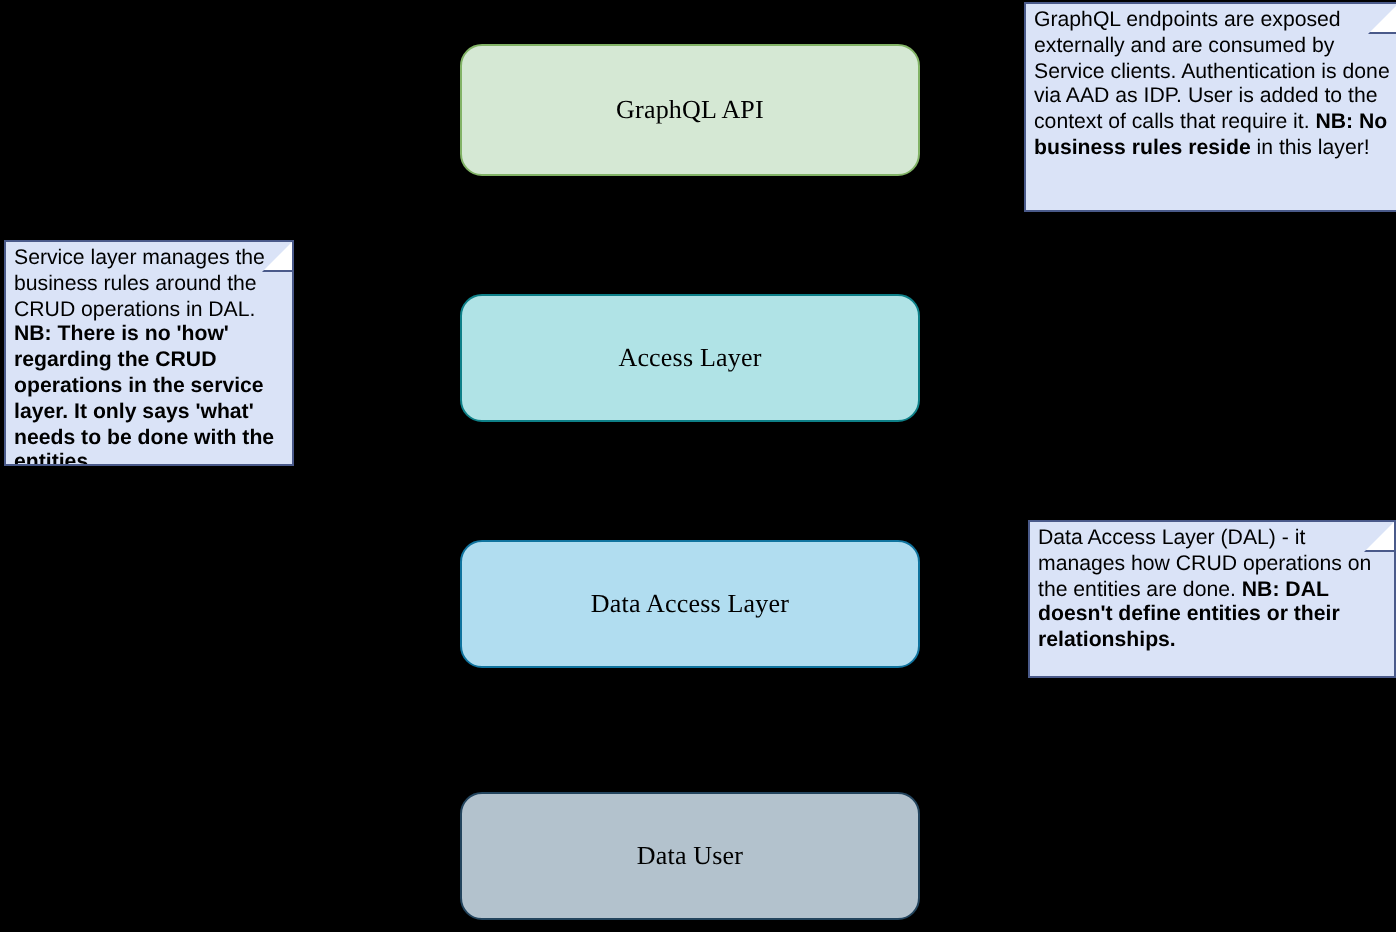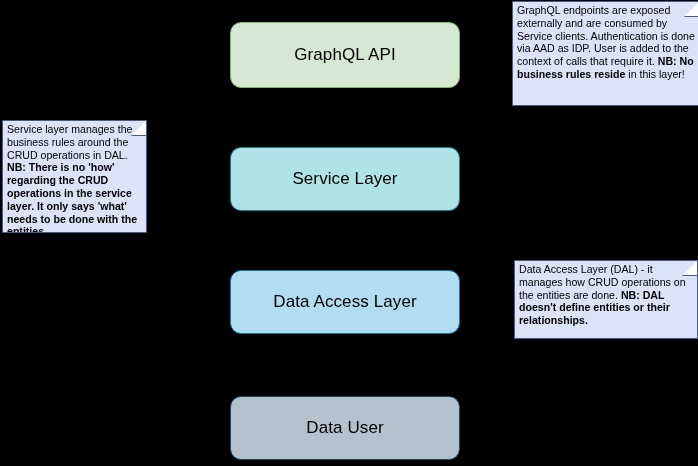--- a/index.html
+++ b/index.html
@@ -17,24 +17,25 @@
   }
 
   
   .layer-box {
     position: absolute;
     box-sizing: border-box;
     border-radius: 11px;
     display: flex;
     align-items: center;
     justify-content: center;
-    font-size: 17px;
+    font-size: 13px;
     color: #000000;
     letter-spacing: 0.1px;
     text-align: center;
+    font-family: Liberation Serif, serif;
   }
 
   
   .note {
     position: absolute;
     box-sizing: border-box;
     background: #dae3f7;
     border: 1px solid #4a5a8a;
     color: #000000;
     font-size: 10.6px;
@@ -69,21 +70,21 @@
   .note-text b { font-weight: bold; }
 </style>
 </head>
 <body>
 
 <div id="canvas">
     <div class="layer-box" style="left: 230px; top: 22px; width: 230px; height: 66px; background: rgb(213, 232, 212); border: 1.5px solid rgb(130, 179, 102);">
       <span>GraphQL API</span>
     </div>
     <div class="layer-box" style="left: 230px; top: 147px; width: 230px; height: 64px; background: rgb(176, 227, 230); border: 1.5px solid rgb(14, 128, 136);">
-      <span>Service Layer</span>
+      <span>Access Layer</span>
     </div>
     <div class="layer-box" style="left: 230px; top: 270px; width: 230px; height: 64px; background: rgb(177, 221, 240); border: 1.5px solid rgb(16, 115, 158);">
       <span>Data Access Layer</span>
     </div>
     <div class="layer-box" style="left: 230px; top: 396px; width: 230px; height: 64px; background: rgb(179, 194, 205); border: 1.5px solid rgb(35, 68, 93);">
       <span>Data User</span>
     </div>
     <div class="note" style="left: 512px; top: 1px; width: 188px; height: 105px; background: rgb(218, 227, 247); border-color: rgb(74, 90, 138);">
       <span class="fold"></span>
       <span class="fold-edge"></span>

